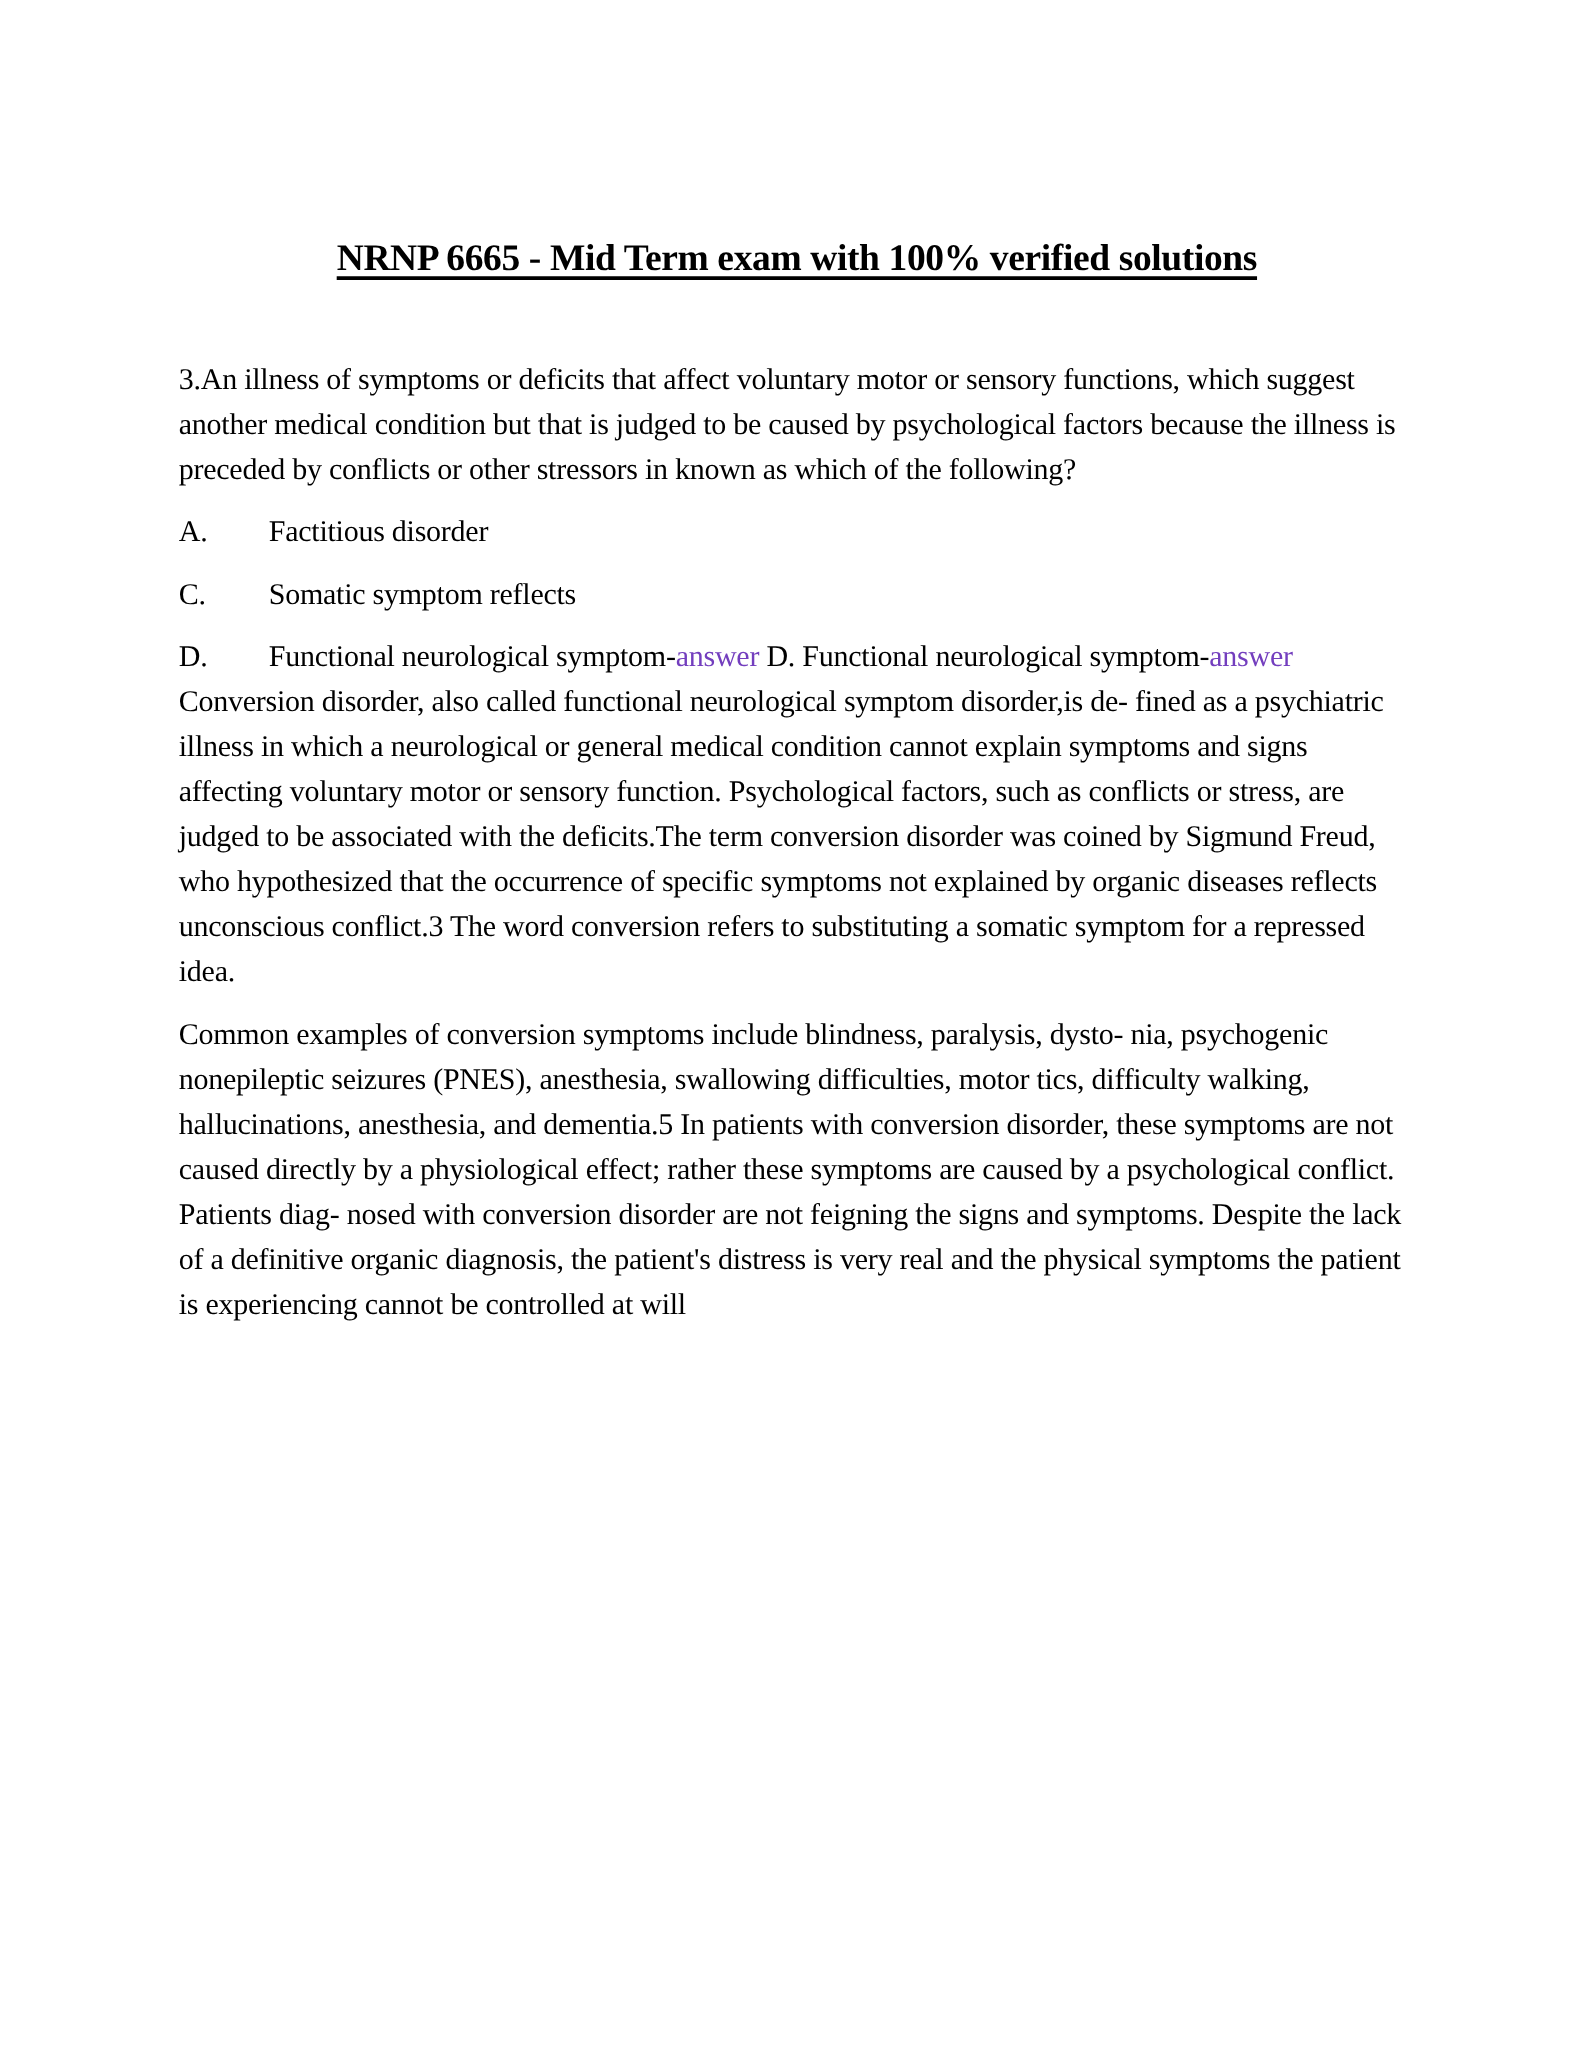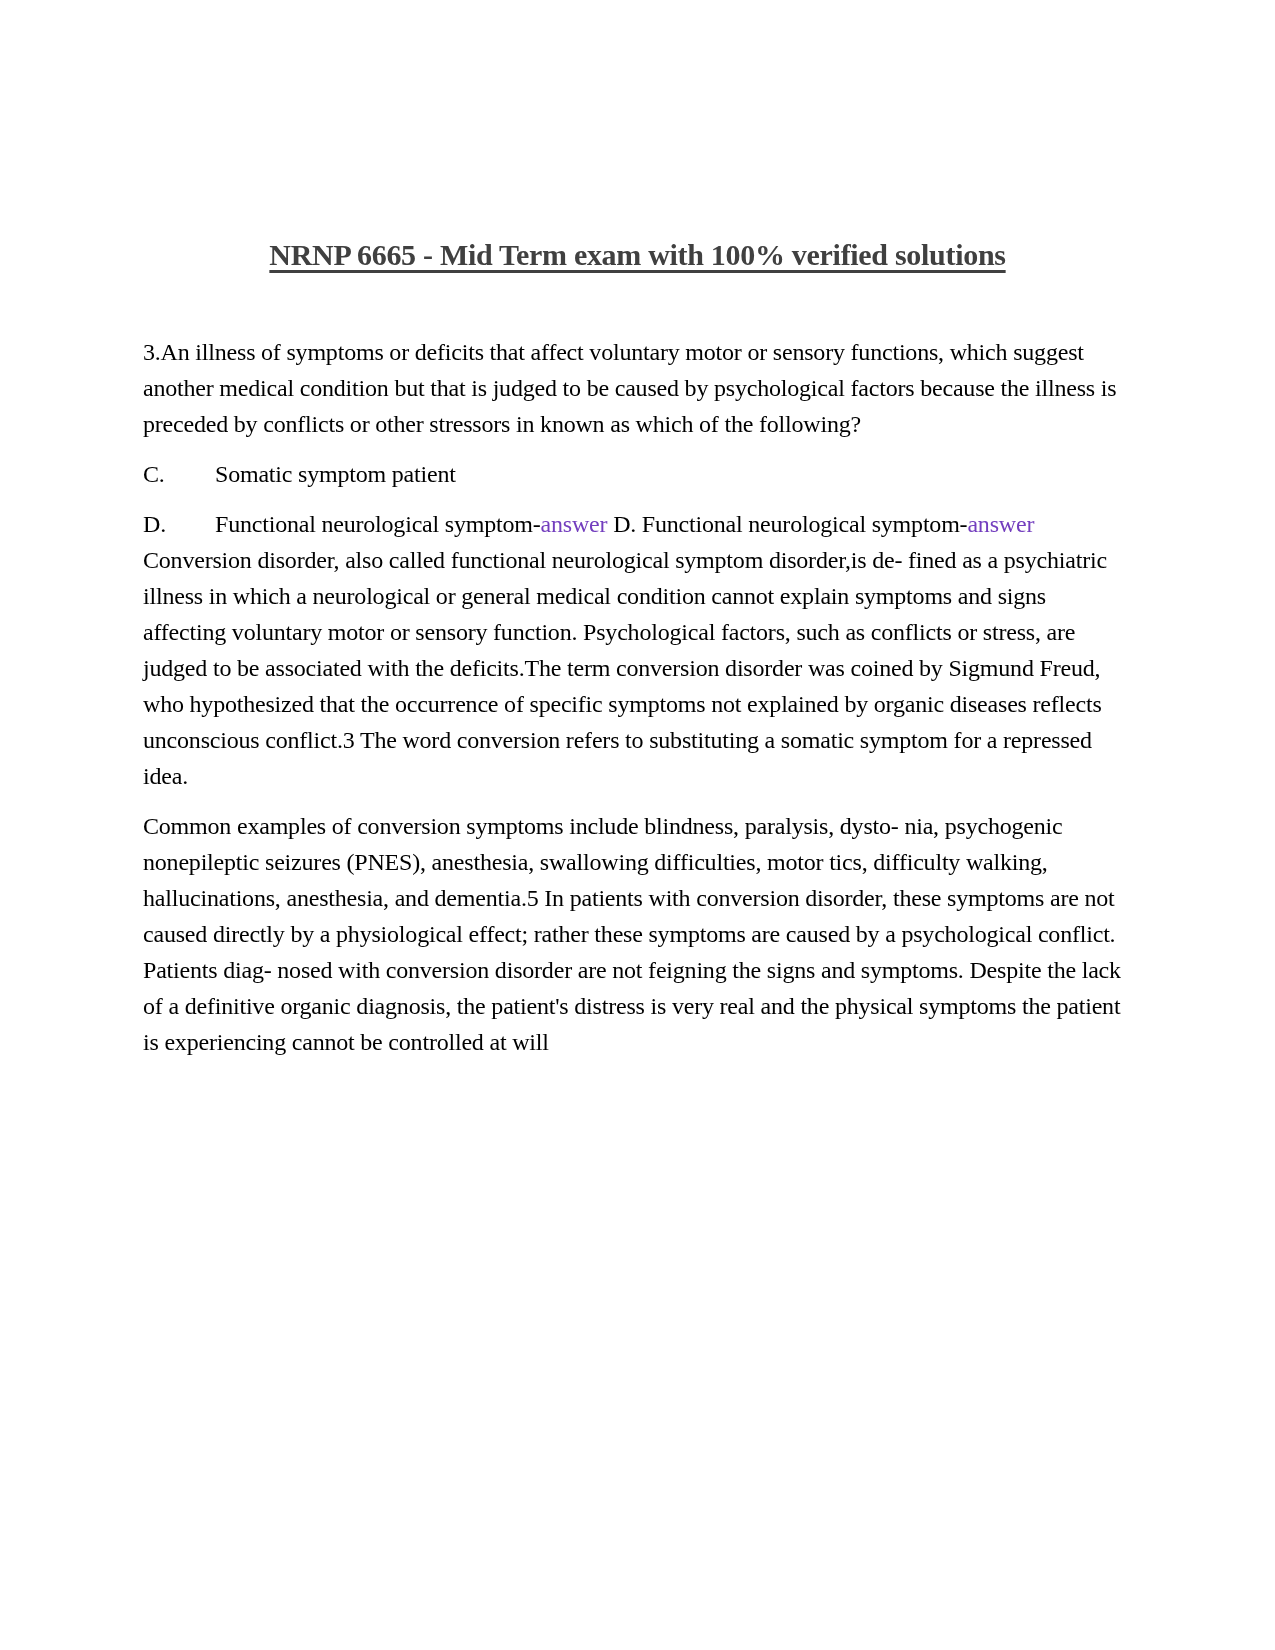--- a/index.html
+++ b/index.html
@@ -42,28 +42,31 @@
     display: inline-block;
     width: 72px;
   }
   .answer { }
 </style>
 </head>
 <body>
 
 <div class="page">
 
-  <h1 class="doc-title" style="color: #404040; margin-top: 48px;">NRNP 6665 - Mid Term exam with 100% verified solutions</h1>
+  <h1 class="doc-title" style="color: #000000;">NRNP 6665 - Mid Term exam with 100% verified solutions</h1>
 
   <p class="para">3.An illness of symptoms or deficits that affect voluntary motor or sensory functions, which suggest another medical condition but that is judged to be caused by psychological factors because the illness is preceded by conflicts or other stressors in known as which of the following?</p>
 
+  <p class="para option-row">
+    <span class="opt-letter">A.</span><span>Factitious disorder</span>
+  </p>
 
 
   <p class="para option-row">
-    <span class="opt-letter">C.</span><span>Somatic symptom patient</span>
+    <span class="opt-letter">C.</span><span>Somatic symptom reflects</span>
   </p>
 
   <p class="para option-row">
     <span class="opt-letter">D.</span><span><span>Functional neurological symptom-</span><span class="answer" style="color: rgb(115, 62, 190);">answer</span><span> D. Functional neurological symptom-</span><span class="answer" style="color: rgb(115, 62, 190);">answer</span><span> Conversion disorder, also called functional neurological symptom disorder,is de- fined as a psychiatric illness in which a neurological or general medical condition cannot explain symptoms and signs affecting voluntary motor or sensory function. Psychological factors, such as conflicts or stress, are judged to be associated with the deficits.The term conversion disorder was coined by Sigmund Freud, who hypothesized that the occurrence of specific symptoms not explained by organic diseases reflects unconscious conflict.3 The word conversion refers to substituting a somatic symptom for a repressed idea.</span></span>
   </p>
 
   <p class="para">Common examples of conversion symptoms include blindness, paralysis, dysto- nia, psychogenic nonepileptic seizures (PNES), anesthesia, swallowing difficulties, motor tics, difficulty walking, hallucinations, anesthesia, and dementia.5 In patients with conversion disorder, these symptoms are not caused directly by a physiological effect; rather these symptoms are caused by a psychological conflict. Patients diag- nosed with conversion disorder are not feigning the signs and symptoms. Despite the lack of a definitive organic diagnosis, the patient's distress is very real and the physical symptoms the patient is experiencing cannot be controlled at will</p>
 
 </div>
 

